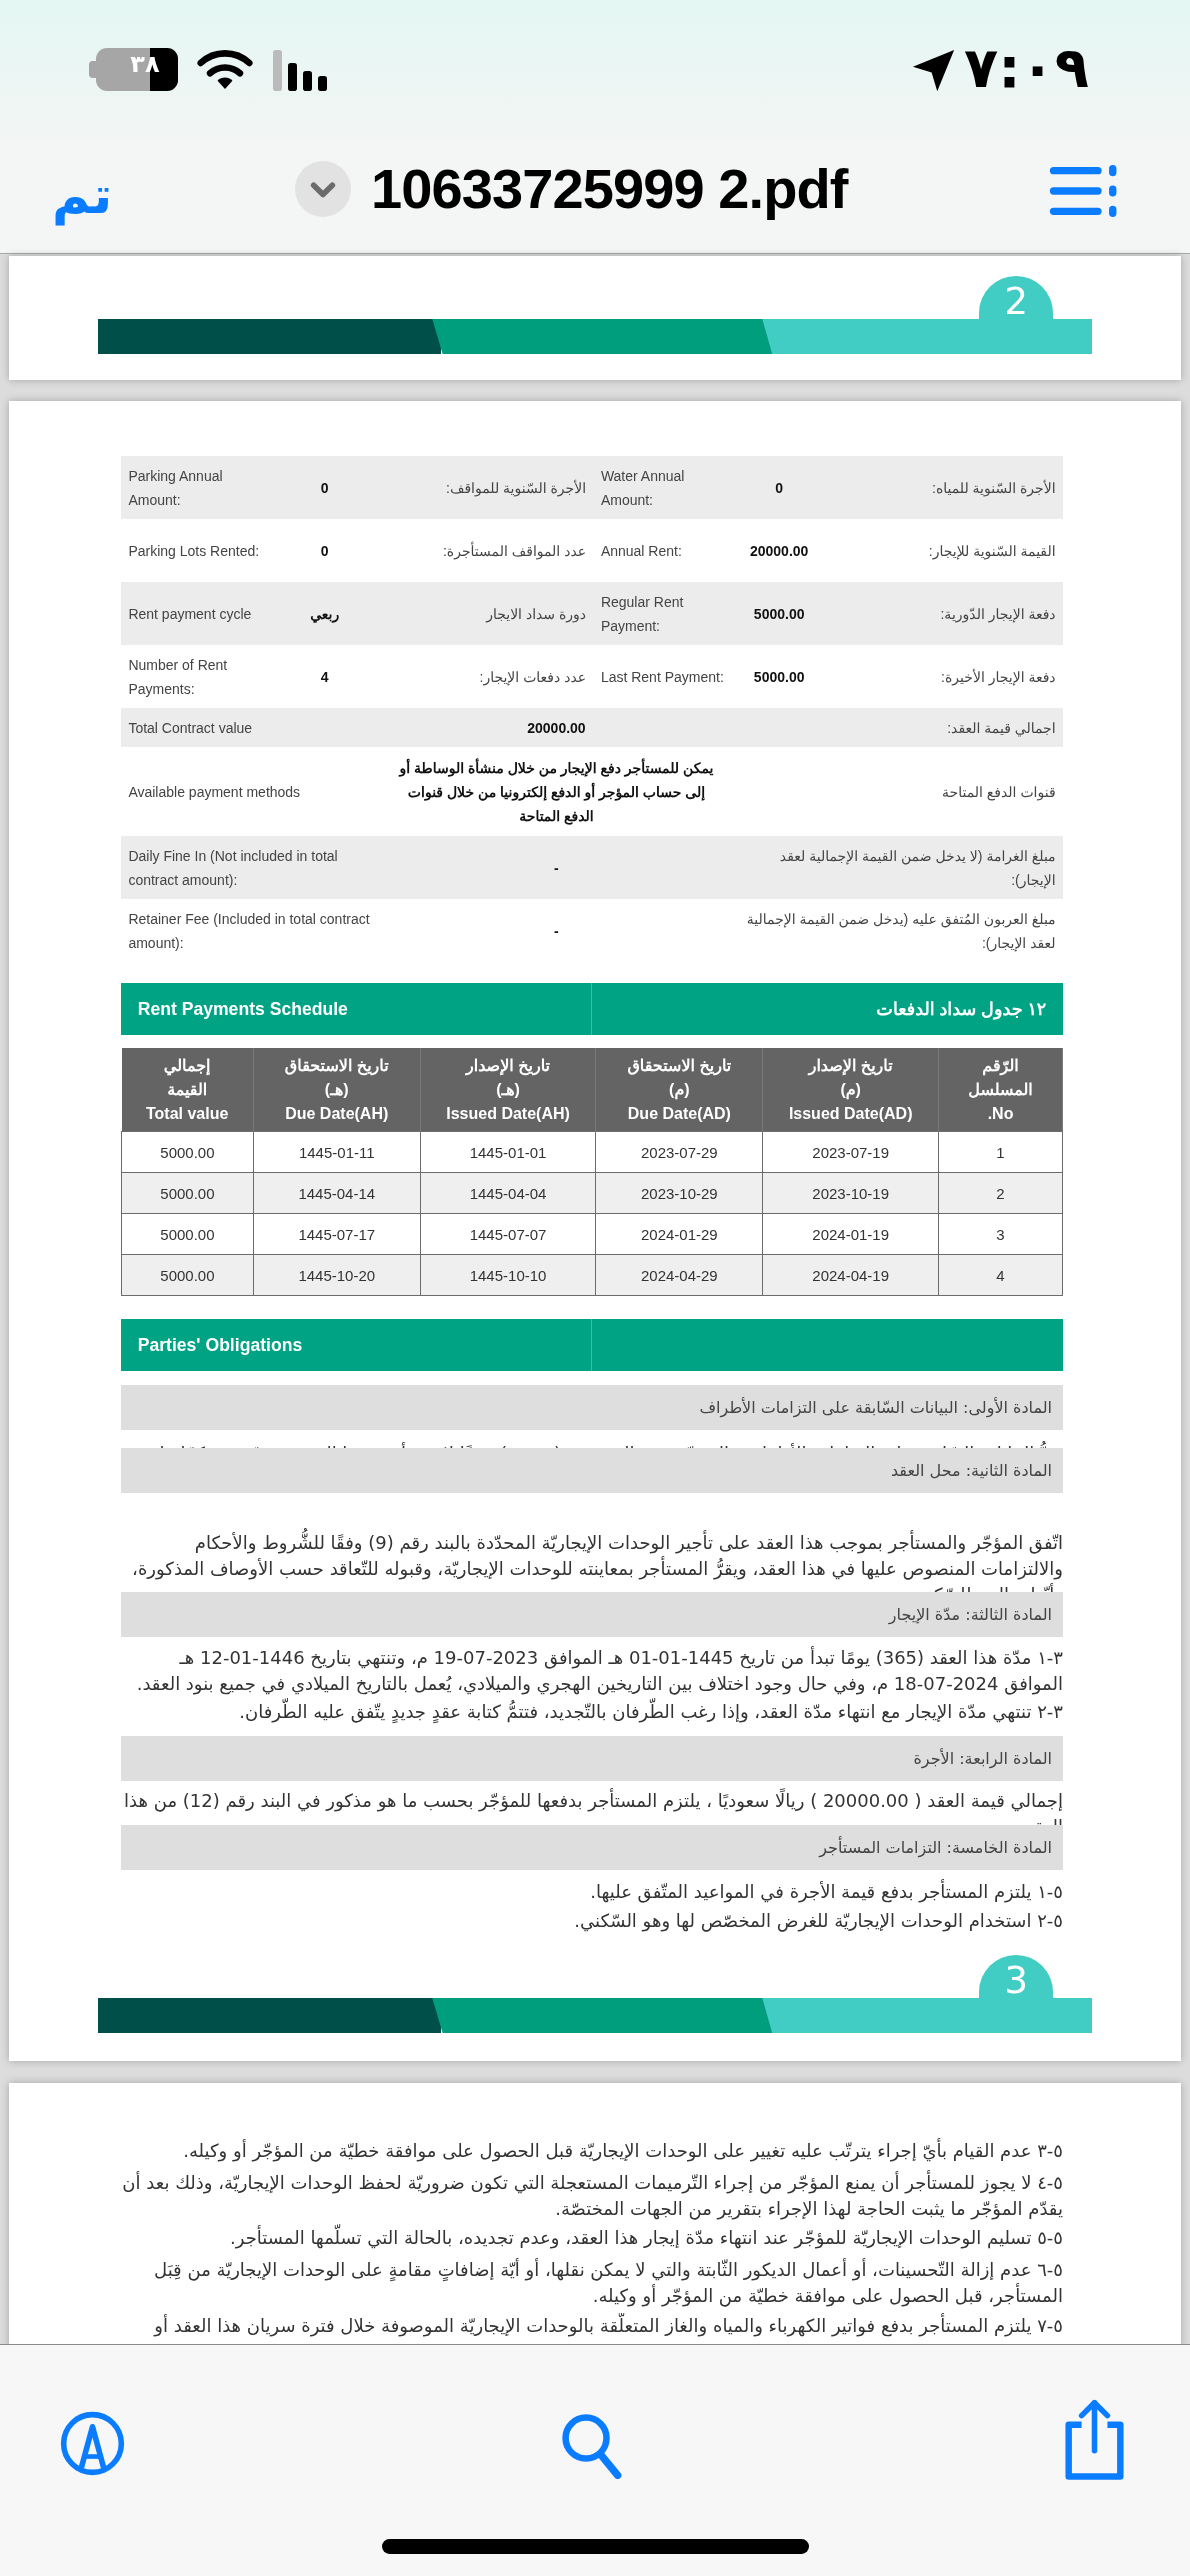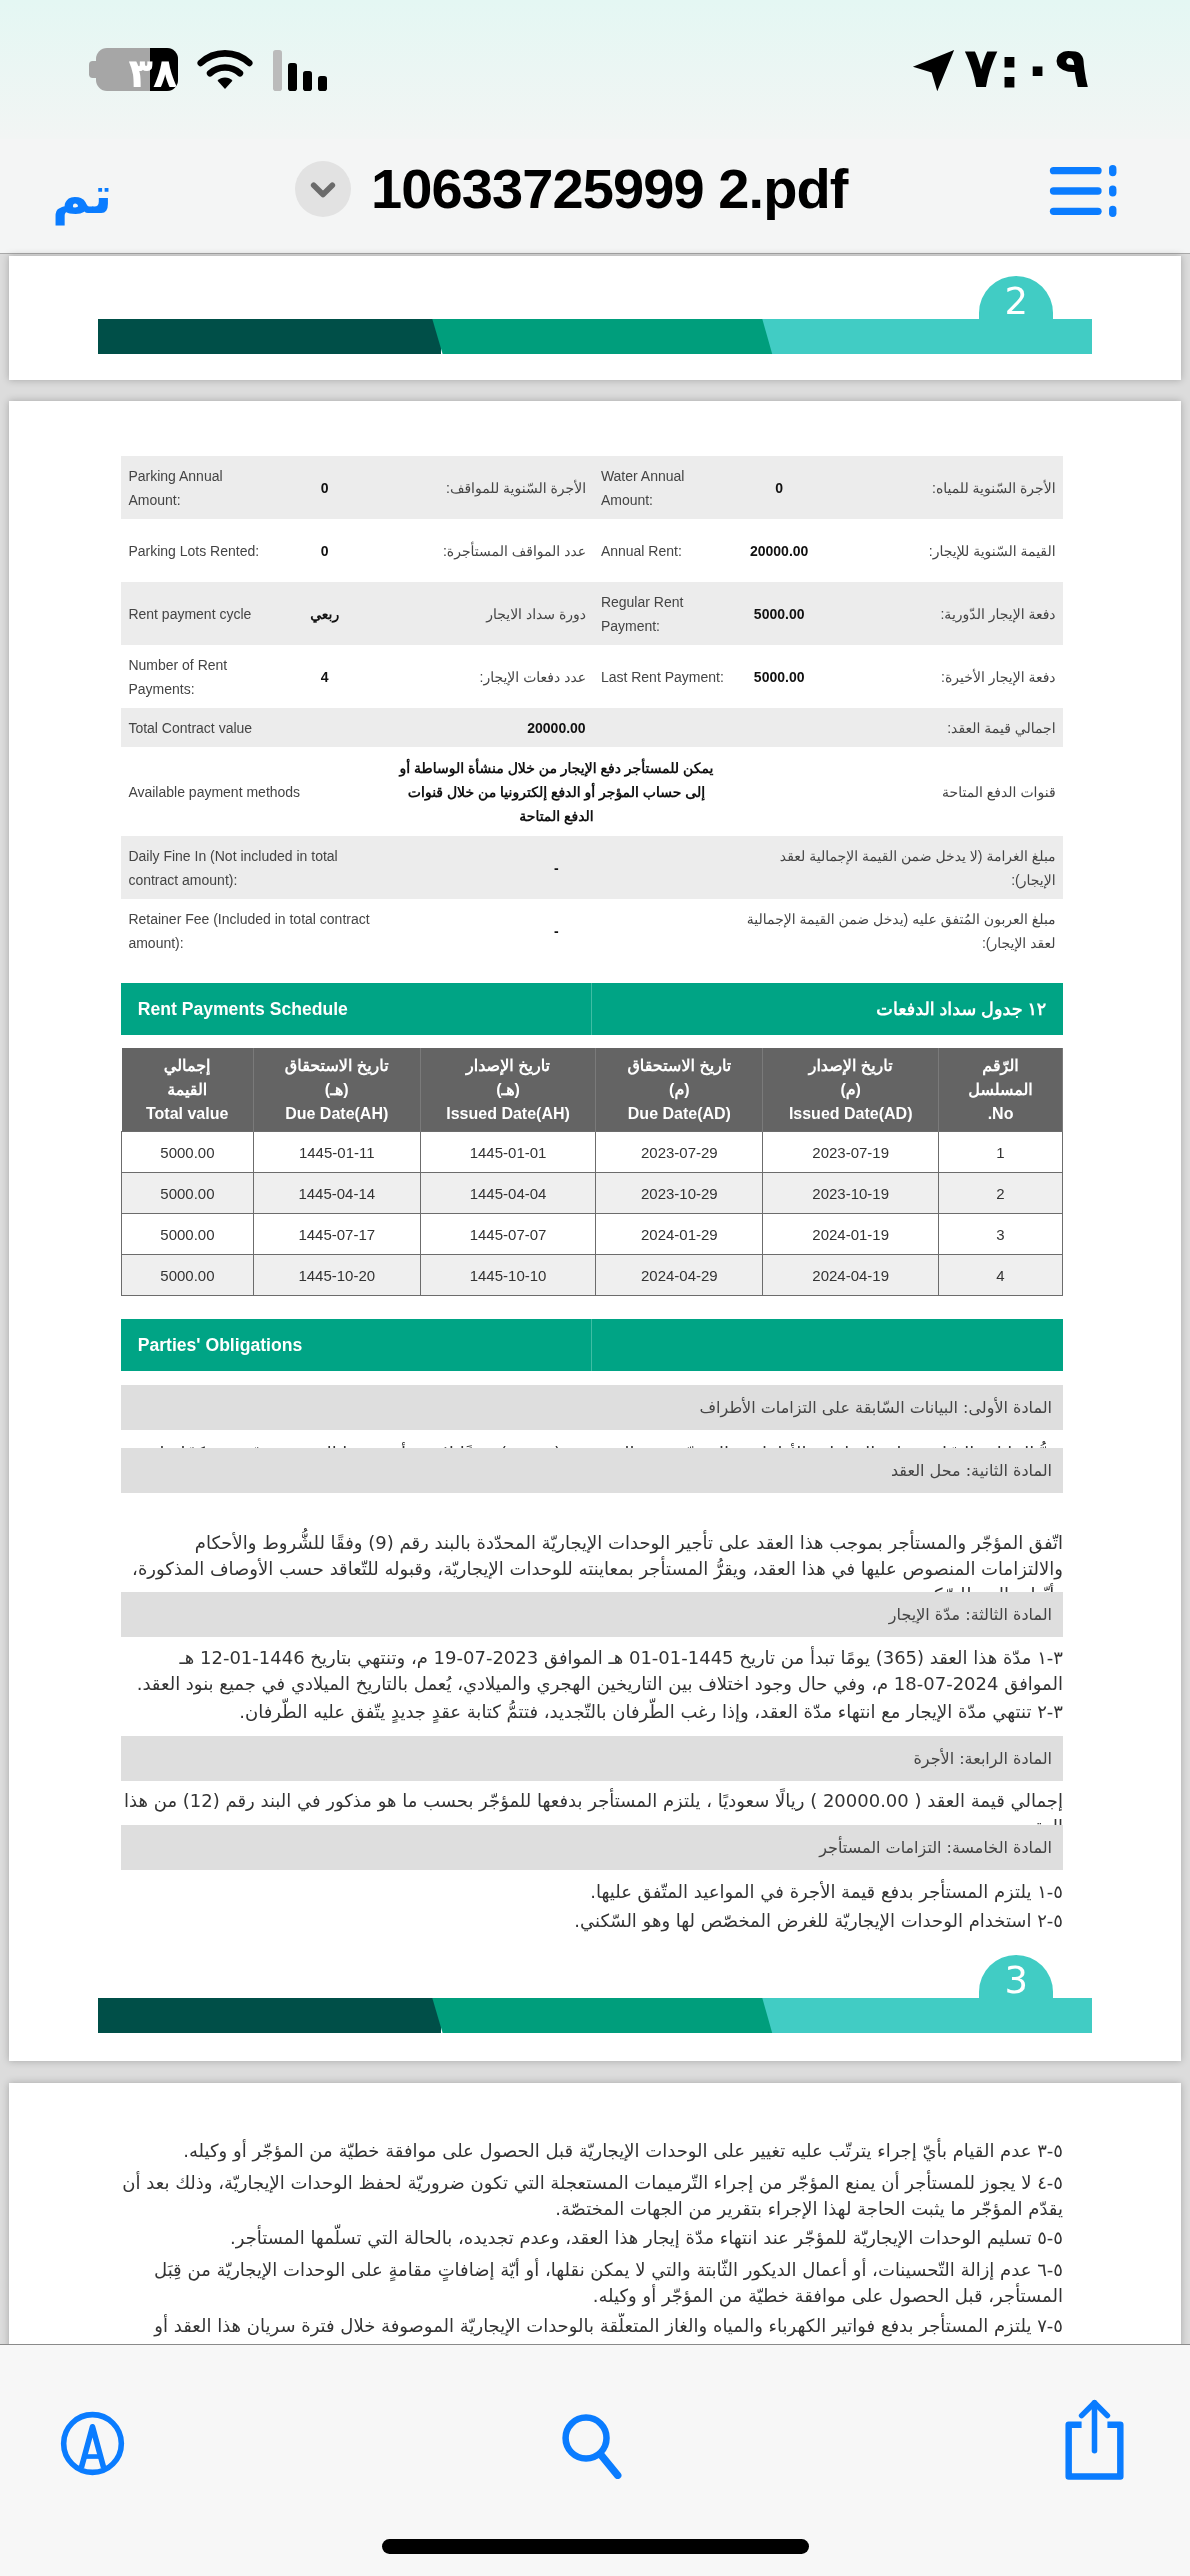--- a/index.html
+++ b/index.html
@@ -4,21 +4,21 @@
 <style>
   * { box-sizing: border-box; margin: 0; padding: 0; }
   html, body { width: 1191px; height: 2576px; overflow: hidden; background: #dcdcdc; font-family: "DejaVu Sans", sans-serif; }
   .screen { position: relative; width: 1191px; height: 2576px; background: #dcdcdc; }
 
   
   .status-bar { position: absolute; top: 0; left: 0; width: 1191px; height: 139px; background: linear-gradient(#e4f7f3, #f2f5f4); }
   .nav-bar { position: absolute; top: 139px; left: 0; width: 1191px; height: 115px; background: #f4f5f5; border-bottom: 1.9px solid #a9a9a9; }
   .battery { position: absolute; left: 96px; top: 48px; width: 82px; height: 43px; border-radius: 11px; background: #a6a6a6; overflow: hidden; }
   .battery .fill { position: absolute; right: 0; top: 0; width: 28px; height: 43px; background: #000; }
-  .battery .num { position: absolute; left: 16px; top: 1.9px; width: 82px; text-align: center; color: #fff; font-size: 40px; font-weight: bold; }
+  .battery .num { position: absolute; left: 8px; top: 1.9px; width: 82px; text-align: center; color: #fff; font-size: 24px; font-weight: bold; }
   .battery-tip { position: absolute; left: 89px; top: 61px; width: 7.4px; height: 16.7px; background: #a6a6a6; border-radius: 3.7px 0 0 3.7px; }
   .wifi { position: absolute; left: 197px; top: 48px; width: 56px; height: 43px; }
   .signal { position: absolute; left: 273px; top: 50px; width: 65px; height: 41px; }
   .signal span { position: absolute; bottom: 0; width: 9.3px; background: #000; border-radius: 2.8px; }
   .loc { position: absolute; left: 911px; top: 48px; width: 45px; height: 45px; }
   .time { position: absolute; left: 964px; top: 35px; font-size: 56px; font-weight: bold; color: #000; }
 
   .done-btn { position: absolute; left: 52px; top: 165px; font-size: 52px; font-weight: bold; color: #0a7cff; }
   .chev { position: absolute; left: 295px; top: 161px; width: 56px; height: 56px; border-radius: 28px; background: #e2e2e2; }
   .title { position: absolute; left: 371px; top: 156px; font-size: 56px; font-weight: bold; color: #000; font-family: "Liberation Sans", sans-serif; letter-spacing: -0.9px; }

